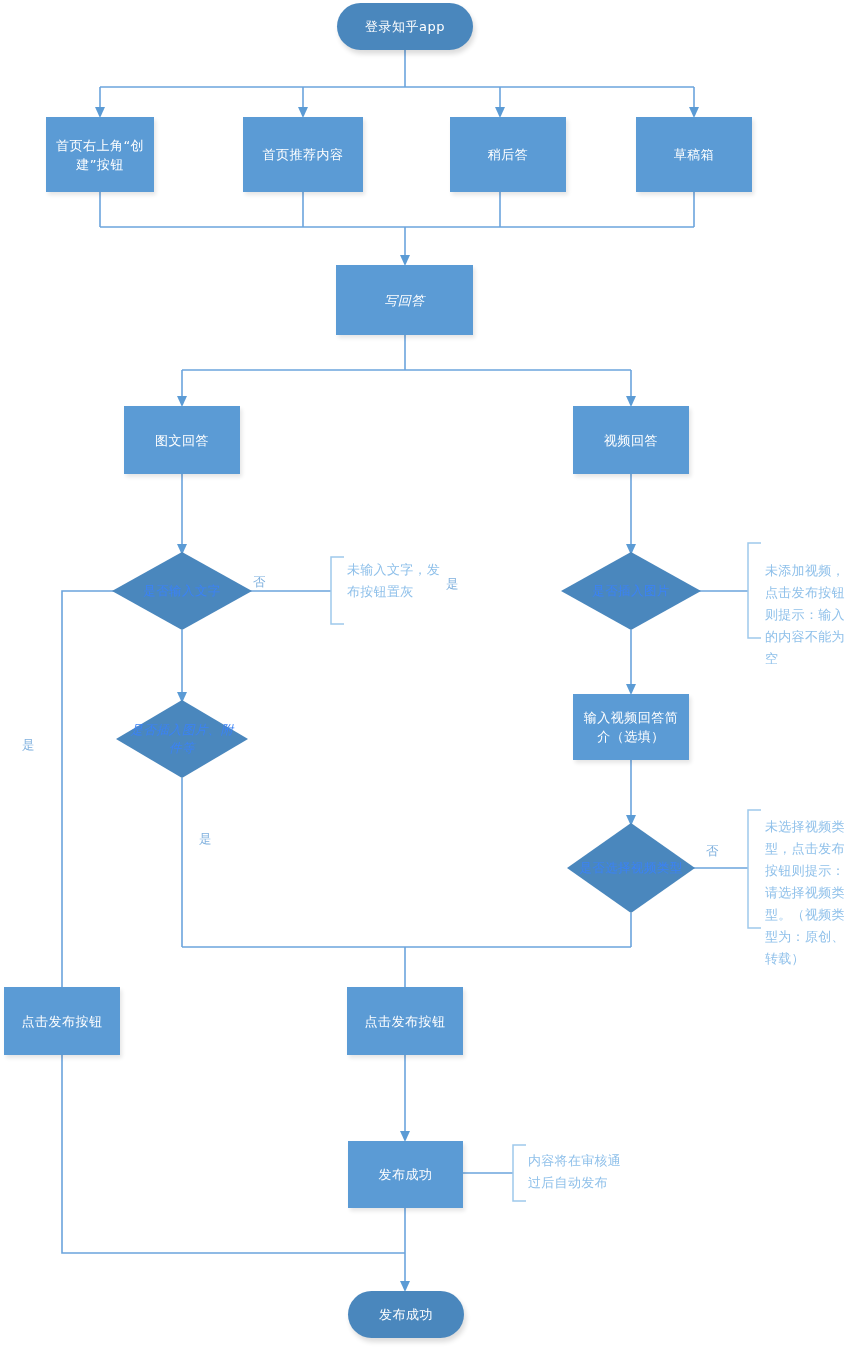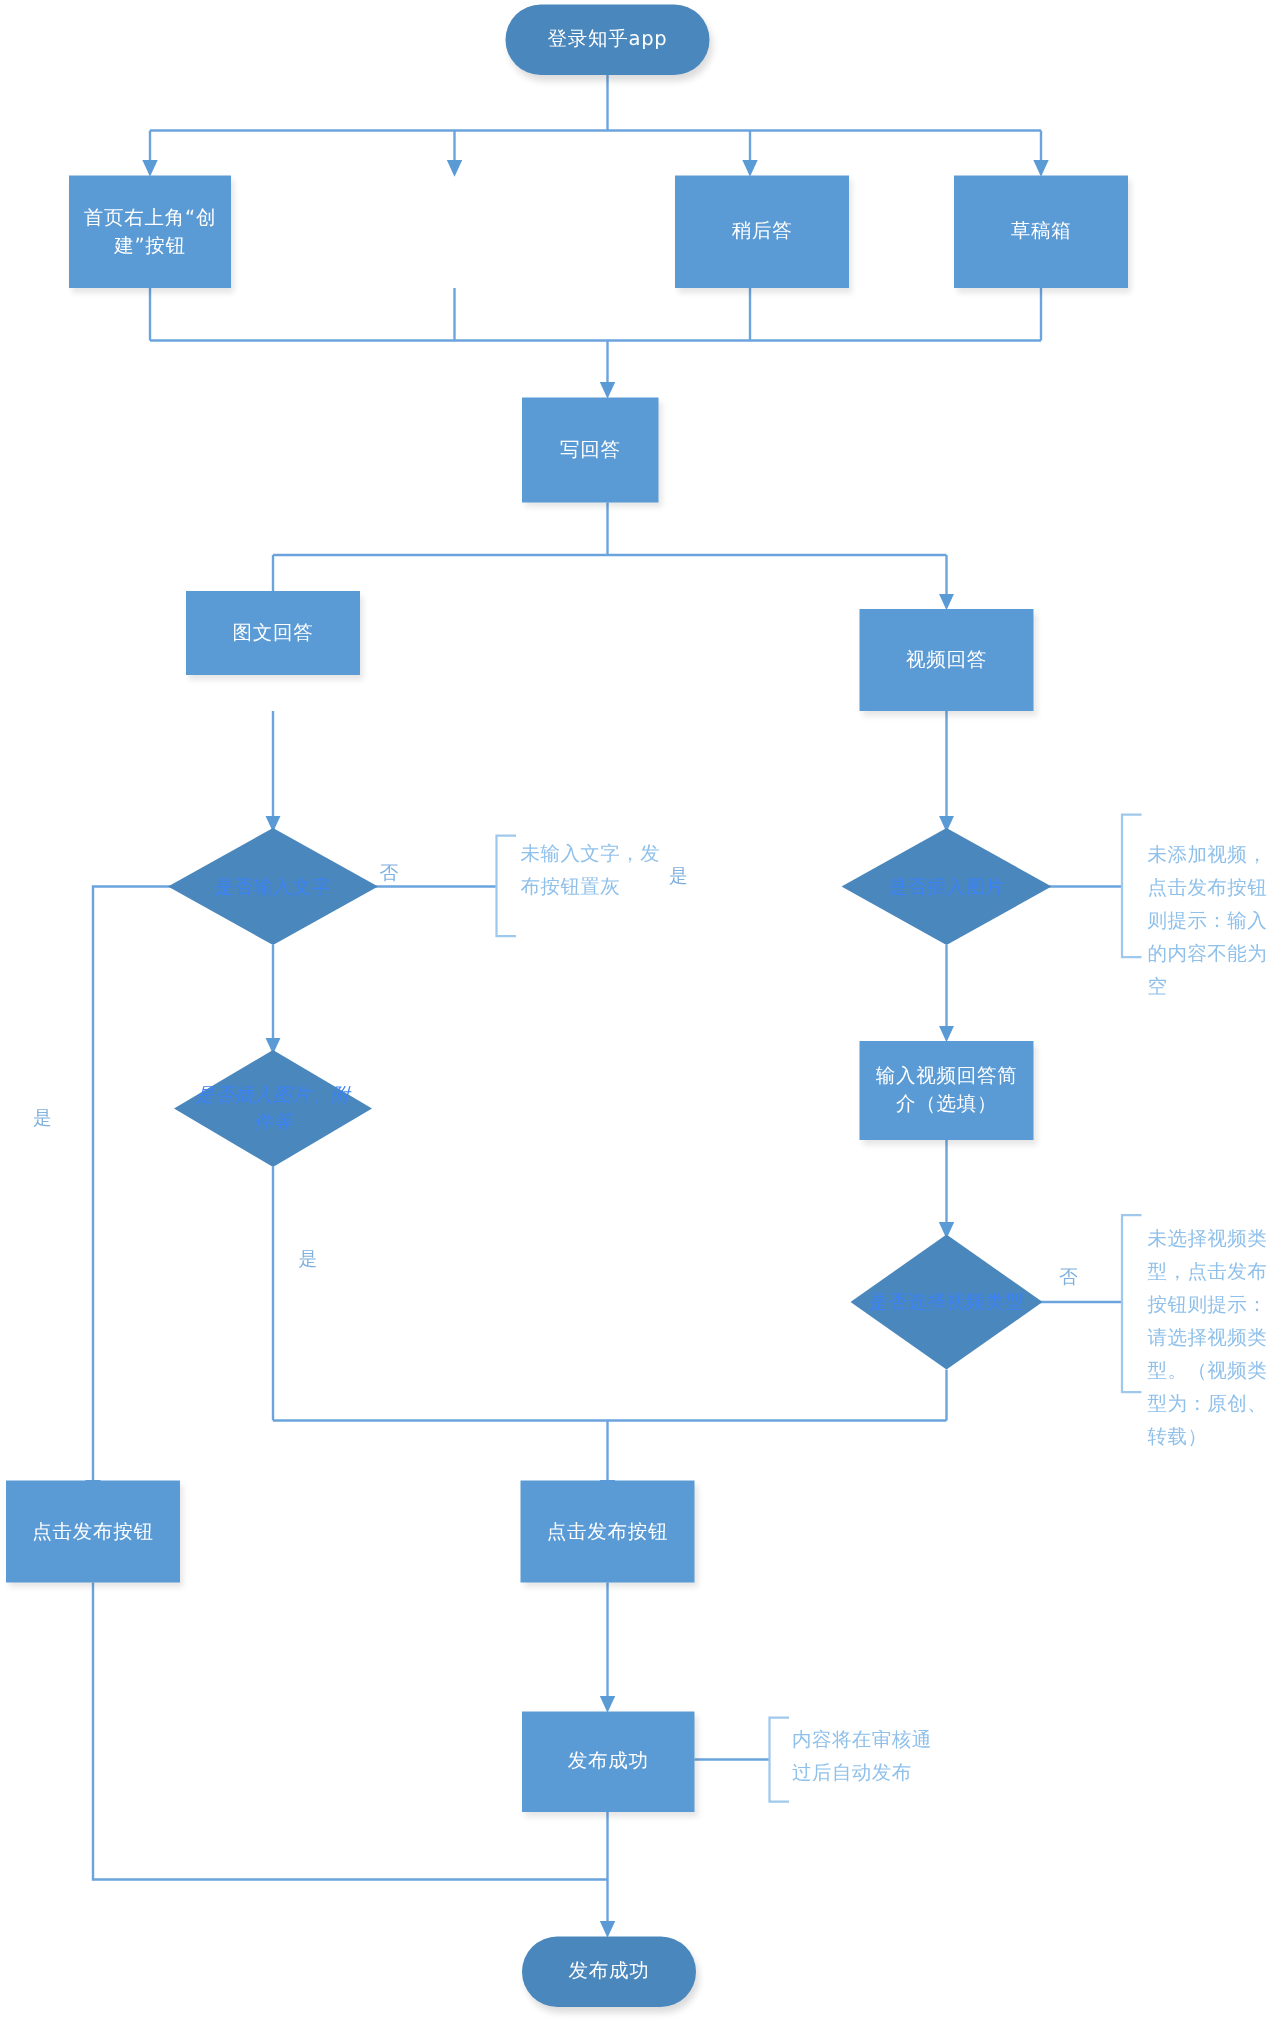--- a/index.html
+++ b/index.html
@@ -103,34 +103,37 @@
   </svg>
 
   <div class="node term" style="left:337px;top:3px;width:136px;height:47px;">
     <span>登录知乎app</span>
   </div>
 
   <div class="node rect" style="left:46px;top:117px;width:108px;height:75px;">
     <span>首页右上角“创建”按钮</span>
   </div>
 
+  <div class="node rect" style="left:243px;top:117px;width:120px;height:75px;">
+    <span>首页推荐内容</span>
+  </div>
 
   <div class="node rect" style="left:636px;top:117px;width:116px;height:75px;">
     <span>草稿箱</span>
   </div>
 
   <div class="node rect" style="left:450px;top:117px;width:116px;height:75px;">
     <span>稍后答</span>
   </div>
 
-  <div class="node rect" style="left:348px;top:265px;width:91px;height:70px;">
+  <div class="node rect" style="left:336px;top:265px;width:137px;height:70px;font-style:italic;">
     <span>写回答</span>
   </div>
 
-  <div class="node rect" style="left:124px;top:394px;width:116px;height:56px;">
+  <div class="node rect" style="left:124px;top:406px;width:116px;height:68px;">
     <span>图文回答</span>
   </div>
 
   <div class="node rect" style="left:573px;top:406px;width:116px;height:68px;">
     <span>视频回答</span>
   </div>
 
   <div class="diamond" style="left:112px;top:552px;width:140px;height:78px;">
     <div class="dshape"></div>
     <div class="dtext">是否输入文字</div>

